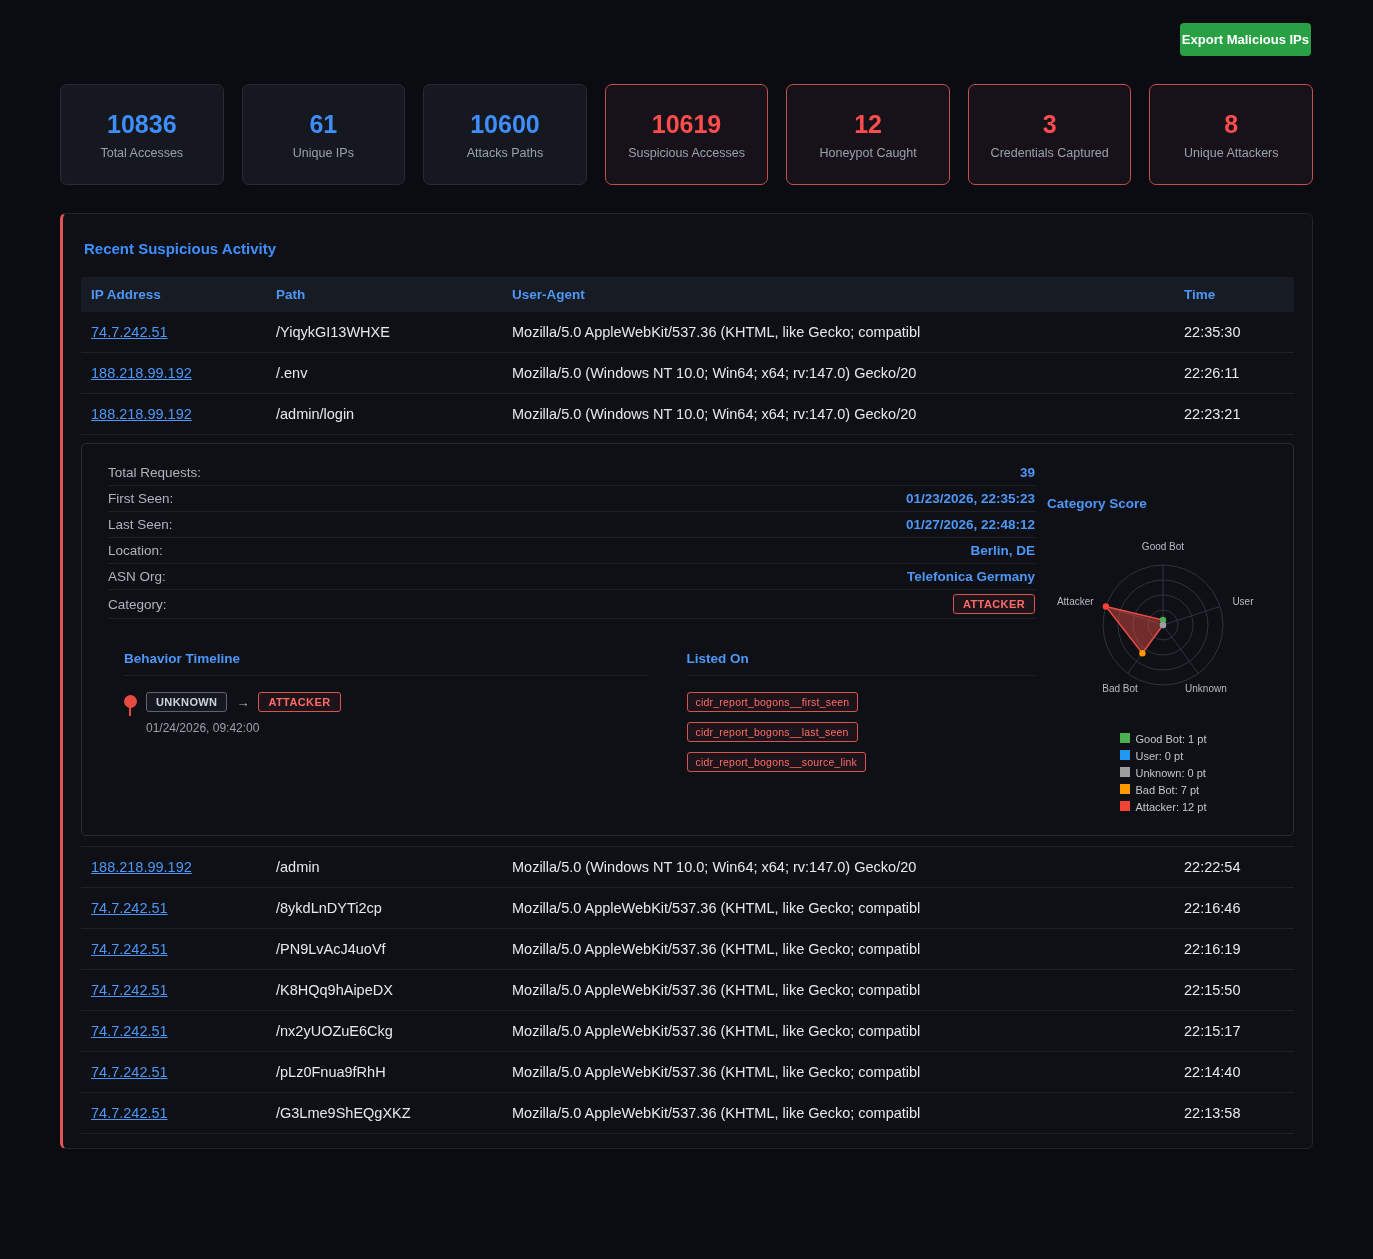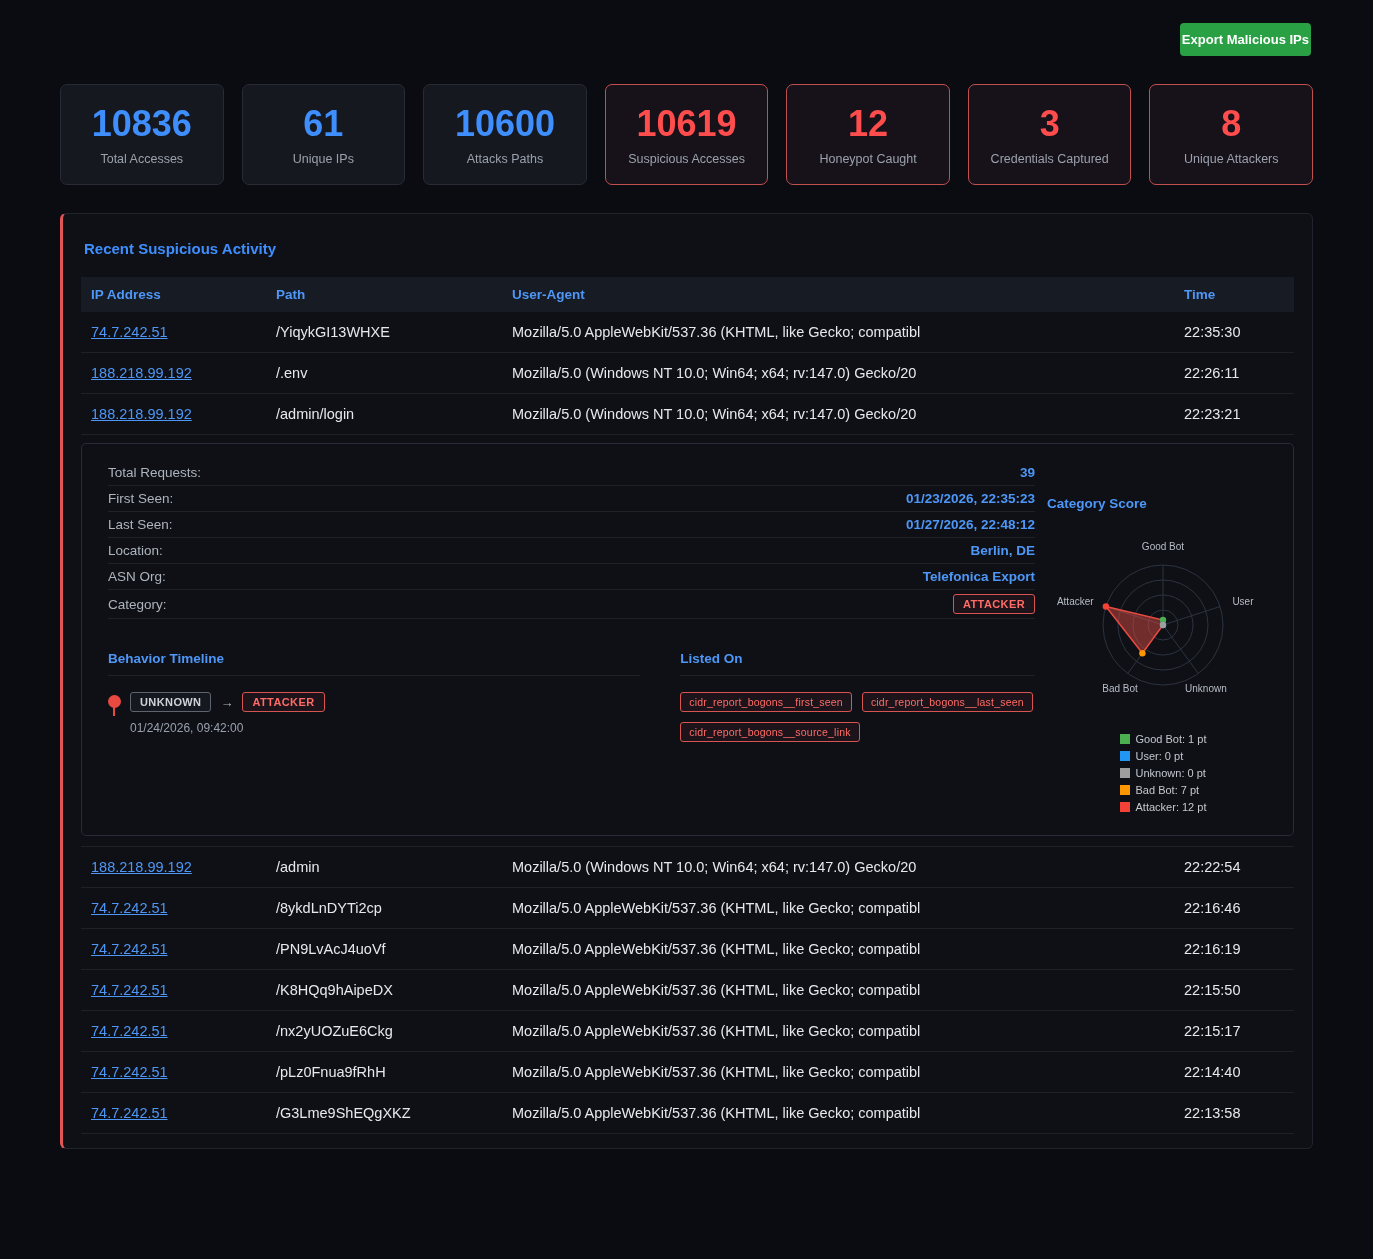--- a/index.html
+++ b/index.html
@@ -22,21 +22,21 @@
   }
 
   
   .stats { display: flex; gap: 18px; }
   .stat-card {
     flex: 1; height: 101px; background: #15181f;
     border: 1px solid #262b35; border-radius: 7px;
     display: flex; flex-direction: column; align-items: center; justify-content: center;
   }
   .stat-card.alert { background: #171219; border-color: #c14f4f; }
-  .stat-value { font-size: 36px; font-weight: bold; color: #3f8efd; }
+  .stat-value { font-size: 25px; font-weight: bold; color: #3f8efd; }
   .stat-card.alert .stat-value { color: #ff4d4d; }
   .stat-label { font-size: 12.5px; color: #9aa1ac; margin-top: 7px; }
 
   
   .tabbar { margin-top: 44px; background: #15181f; border-radius: 5px; display: flex; padding: 0 2px; }
   .tab {
     margin: 0 15px; padding: 12px 2px 8px; font-size: 13.5px; color: #b6bbc4;
     text-decoration: underline; border-bottom: 3px solid transparent; cursor: pointer;
   }
   .tab.active { color: #3f8efd; border-bottom-color: #3f8efd; }
@@ -70,21 +70,21 @@
     display: flex; padding: 16px 14px 22px;
   }
   .detail-left { flex: 1; padding: 0 12px; min-width: 0; }
   .field {
     display: flex; justify-content: space-between; align-items: center;
     padding: 4px 0; min-height: 26px;
     border-bottom: 1px solid #1c212a; font-size: 13.5px;
   }
   .flabel { color: #aeb4bd; }
   .fvalue { color: #4e97f7; font-weight: bold; }
-  .detail-bottom { display: flex; gap: 40px; margin-top: 32px; }
+  .detail-bottom { display: flex; gap: 40px; margin-top: 32px; margin-left: 16px; }
   .tl-sec { flex: 1.5; min-width: 0; }
   .listed-sec { flex: 1; min-width: 0; }
   .sec-title {
     color: #4e97f7; font-size: 13.5px; font-weight: bold;
     padding-bottom: 9px; border-bottom: 1px solid #1c212a; margin-bottom: 16px;
   }
   .tl-content { display: flex; gap: 9px; align-items: flex-start; }
   .pin { width: 13px; height: 13px; background: #e84a42; border-radius: 50%; position: relative; flex-shrink: 0; margin-top: 3px; }
   .pin::after { content: ""; position: absolute; left: 5px; top: 12px; width: 2px; height: 9px; background: #e84a42; }
   .tl-badges { display: flex; align-items: center; gap: 9px; }
@@ -100,21 +100,21 @@
   .listed-badges { display: flex; flex-wrap: wrap; gap: 10px; }
 
   
   .detail-right { width: 232px; flex-shrink: 0; padding-top: 36px; }
   .chart-title { color: #4e97f7; font-size: 13.5px; font-weight: bold; margin-bottom: 12px; }
   .ring { fill: none; stroke: #2c3340; stroke-width: 1; }
   .spoke { stroke: #2c3340; stroke-width: 1; }
   .radar-poly { fill: rgba(235,80,70,0.45); stroke: #e84a42; stroke-width: 1.5; }
   .axis-label { fill: #b7bcc5; font-size: 10px; font-family: "Liberation Sans", sans-serif; }
   .legend { width: fit-content; margin: 4px auto 0; }
-  .lg-row { display: flex; align-items: center; gap: 6px; font-size: 11px; color: #c3c7ce; margin-top: 5px; }
+  .lg-row { display: flex; align-items: flex-start; gap: 6px; font-size: 11px; color: #c3c7ce; margin-top: 5px; }
   .lg-swatch { width: 10px; height: 10px; display: inline-block; flex-shrink: 0; }
 </style>
 </head>
 <body>
 
 <div class="page">
 
   <div class="header">
     <button class="export-btn">Export Malicious IPs</button>
   </div>
@@ -204,21 +204,21 @@
                 <div class="field">
                   <span class="flabel">Last Seen:</span>
                   <span class="fvalue">01/27/2026, 22:48:12</span>
                 </div>
                 <div class="field">
                   <span class="flabel">Location:</span>
                   <span class="fvalue">Berlin, DE</span>
                 </div>
                 <div class="field">
                   <span class="flabel">ASN Org:</span>
-                  <span class="fvalue">Telefonica Export</span>
+                  <span class="fvalue">Telefonica Germany</span>
                 </div>
                 <div class="field">
                   <span class="flabel">Category:</span>
                   <span class="badge red">ATTACKER</span>
                 </div>
 
                 <div class="detail-bottom">
                   <div class="tl-sec">
                     <div class="sec-title">Behavior Timeline</div>
                     <div class="tl-content">

